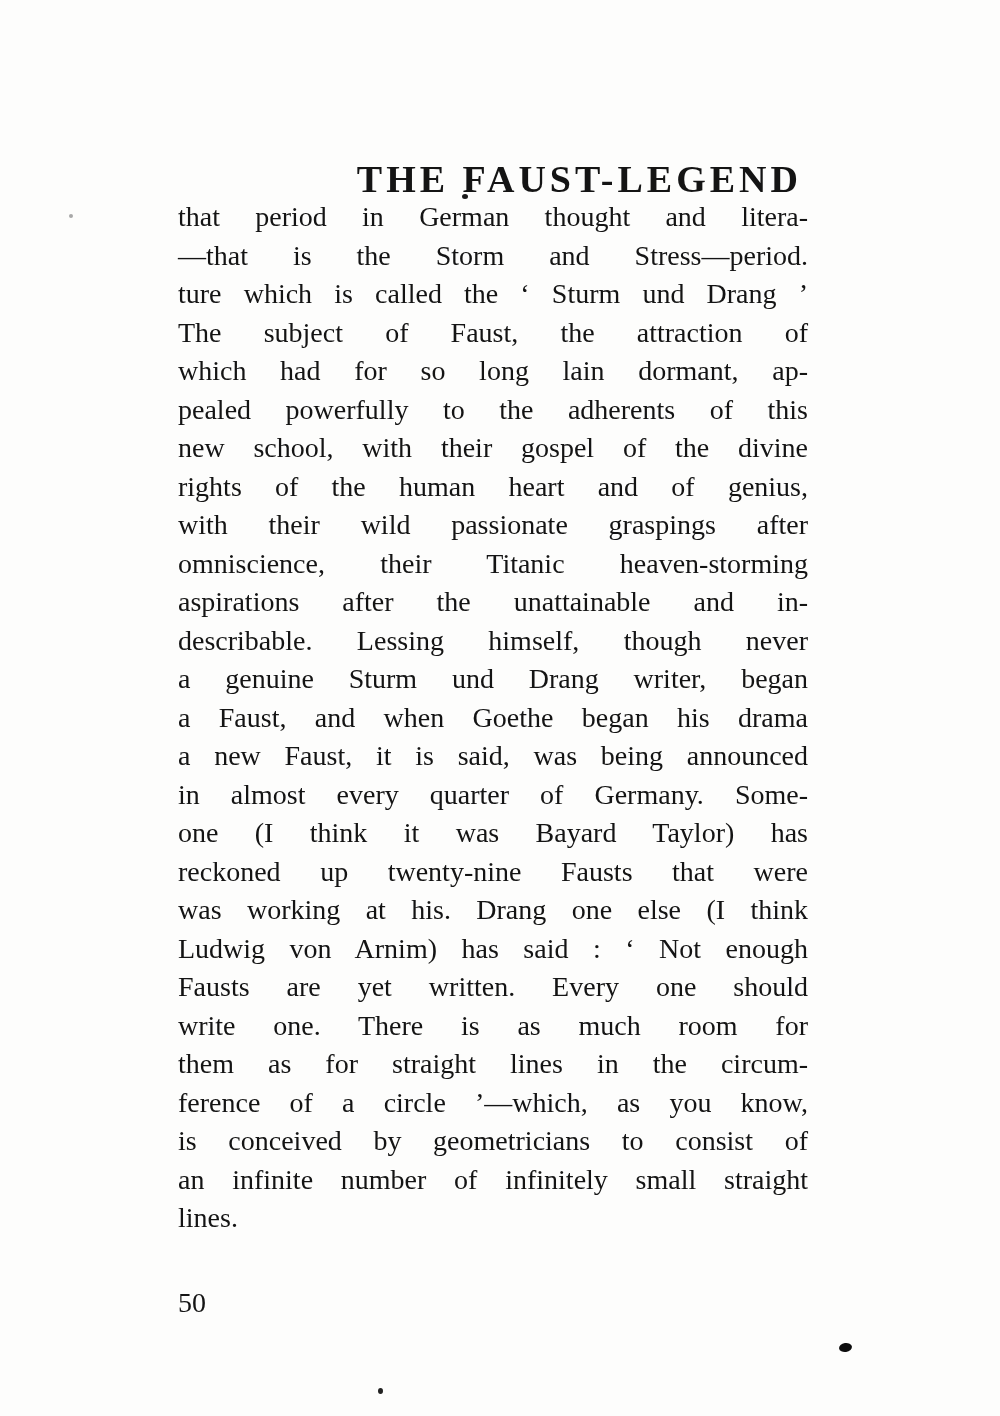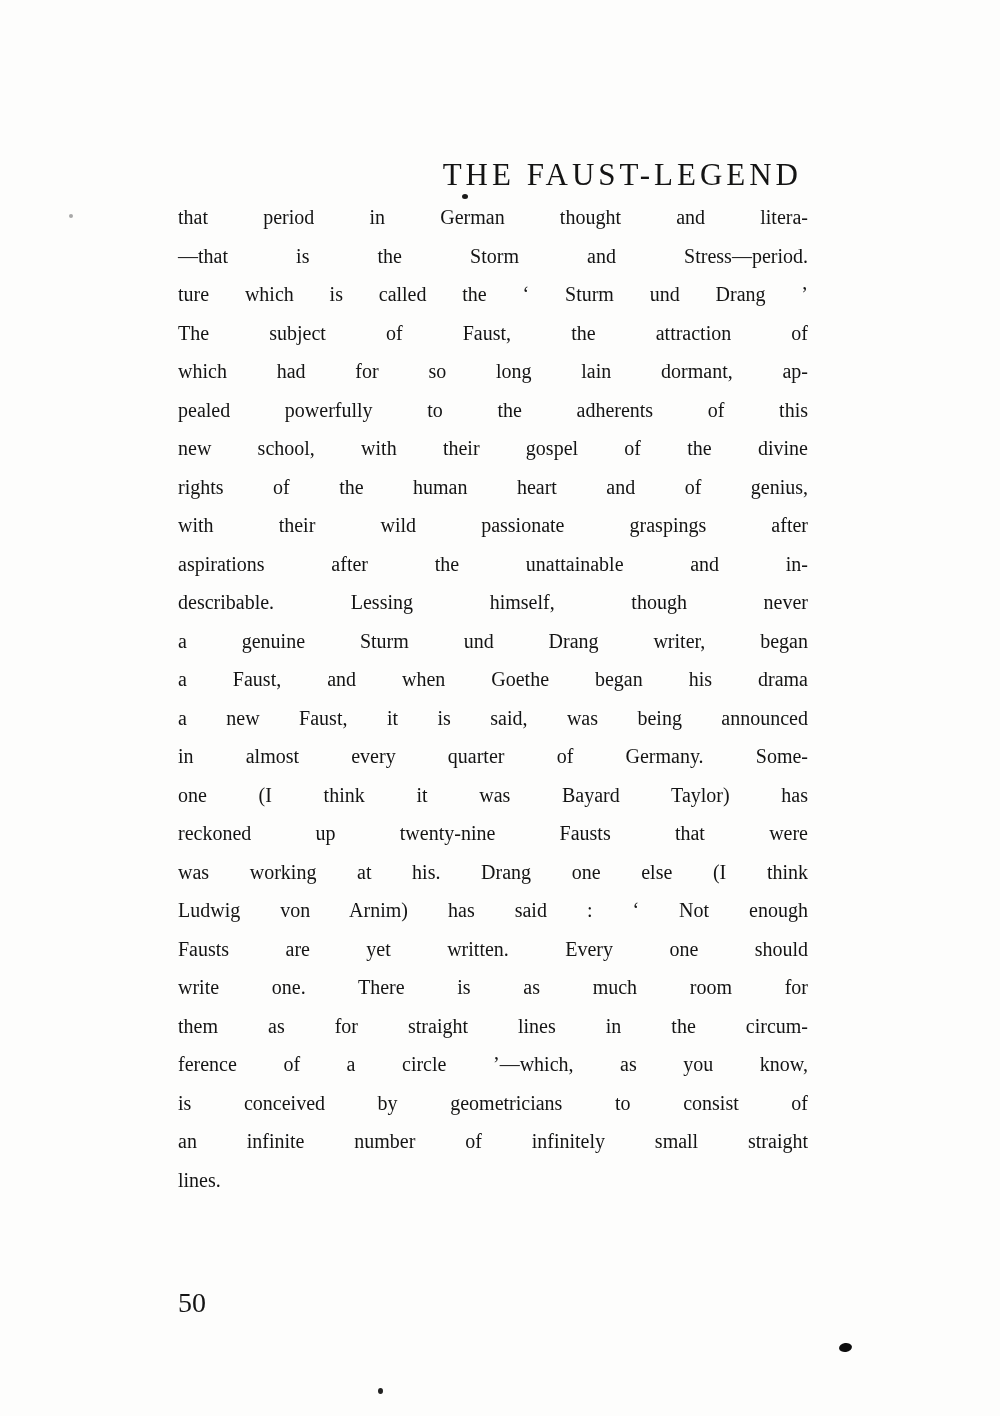--- a/index.html
+++ b/index.html
@@ -13,31 +13,31 @@
     height: 1416px;
     background: #fdfdfc;
     overflow: hidden;
     font-family: "Liberation Serif", "DejaVu Serif", serif;
     color: #141414;
   }
   .running-head {
     position: absolute;
     top: 157px;
     right: 198px;
-    font-size: 31px;
+    font-size: 38px;
     letter-spacing: 4px;
     white-space: nowrap;
-    font-weight: normal;
+    font-weight: bold;
   }
   .body-text {
     position: absolute;
     left: 178px;
     top: 198px;
     width: 630px;
-    font-size: 20px;
+    font-size: 28px;
     line-height: 38.5px;
   }
   .text-line {
     text-align: justify;
     text-align-last: justify;
     text-justify: inter-word;
     white-space: normal;
     height: 38.5px;
     overflow: visible;
   }
@@ -96,20 +96,21 @@
   <div class="body-text">
       <div class="text-line"><span>that period in German thought and litera-</span></div>
       <div class="text-line"><span>—that is the Storm and Stress—period.</span></div>
       <div class="text-line"><span>ture which is called the ‘ Sturm und Drang ’</span></div>
       <div class="text-line"><span>The subject of Faust, the attraction of</span></div>
       <div class="text-line"><span>which had for so long lain dormant, ap-</span></div>
       <div class="text-line"><span>pealed powerfully to the adherents of this</span></div>
       <div class="text-line"><span>new school, with their gospel of the divine</span></div>
       <div class="text-line"><span>rights of the human heart and of genius,</span></div>
       <div class="text-line"><span>with their wild passionate graspings after</span></div>
+      <div class="text-line"><span>omniscience, their Titanic heaven-storming</span></div>
       <div class="text-line"><span>aspirations after the unattainable and in-</span></div>
       <div class="text-line"><span>describable. Lessing himself, though never</span></div>
       <div class="text-line"><span>a genuine Sturm und Drang writer, began</span></div>
       <div class="text-line"><span>a </span><span class="italic">Faust,</span><span> and when Goethe began his drama</span></div>
       <div class="text-line"><span>a new </span><span class="italic">Faust,</span><span> it is said, was being announced</span></div>
       <div class="text-line"><span>in almost every quarter of Germany. Some-</span></div>
       <div class="text-line"><span>one (I think it was Bayard Taylor) has</span></div>
       <div class="text-line"><span>reckoned up </span><span class="italic">twenty-nine Fausts</span><span> that were</span></div>
       <div class="text-line"><span>was working at his. Drang one else (I think</span></div>
       <div class="text-line"><span>Ludwig von Arnim) has said : ‘ Not enough</span></div>

